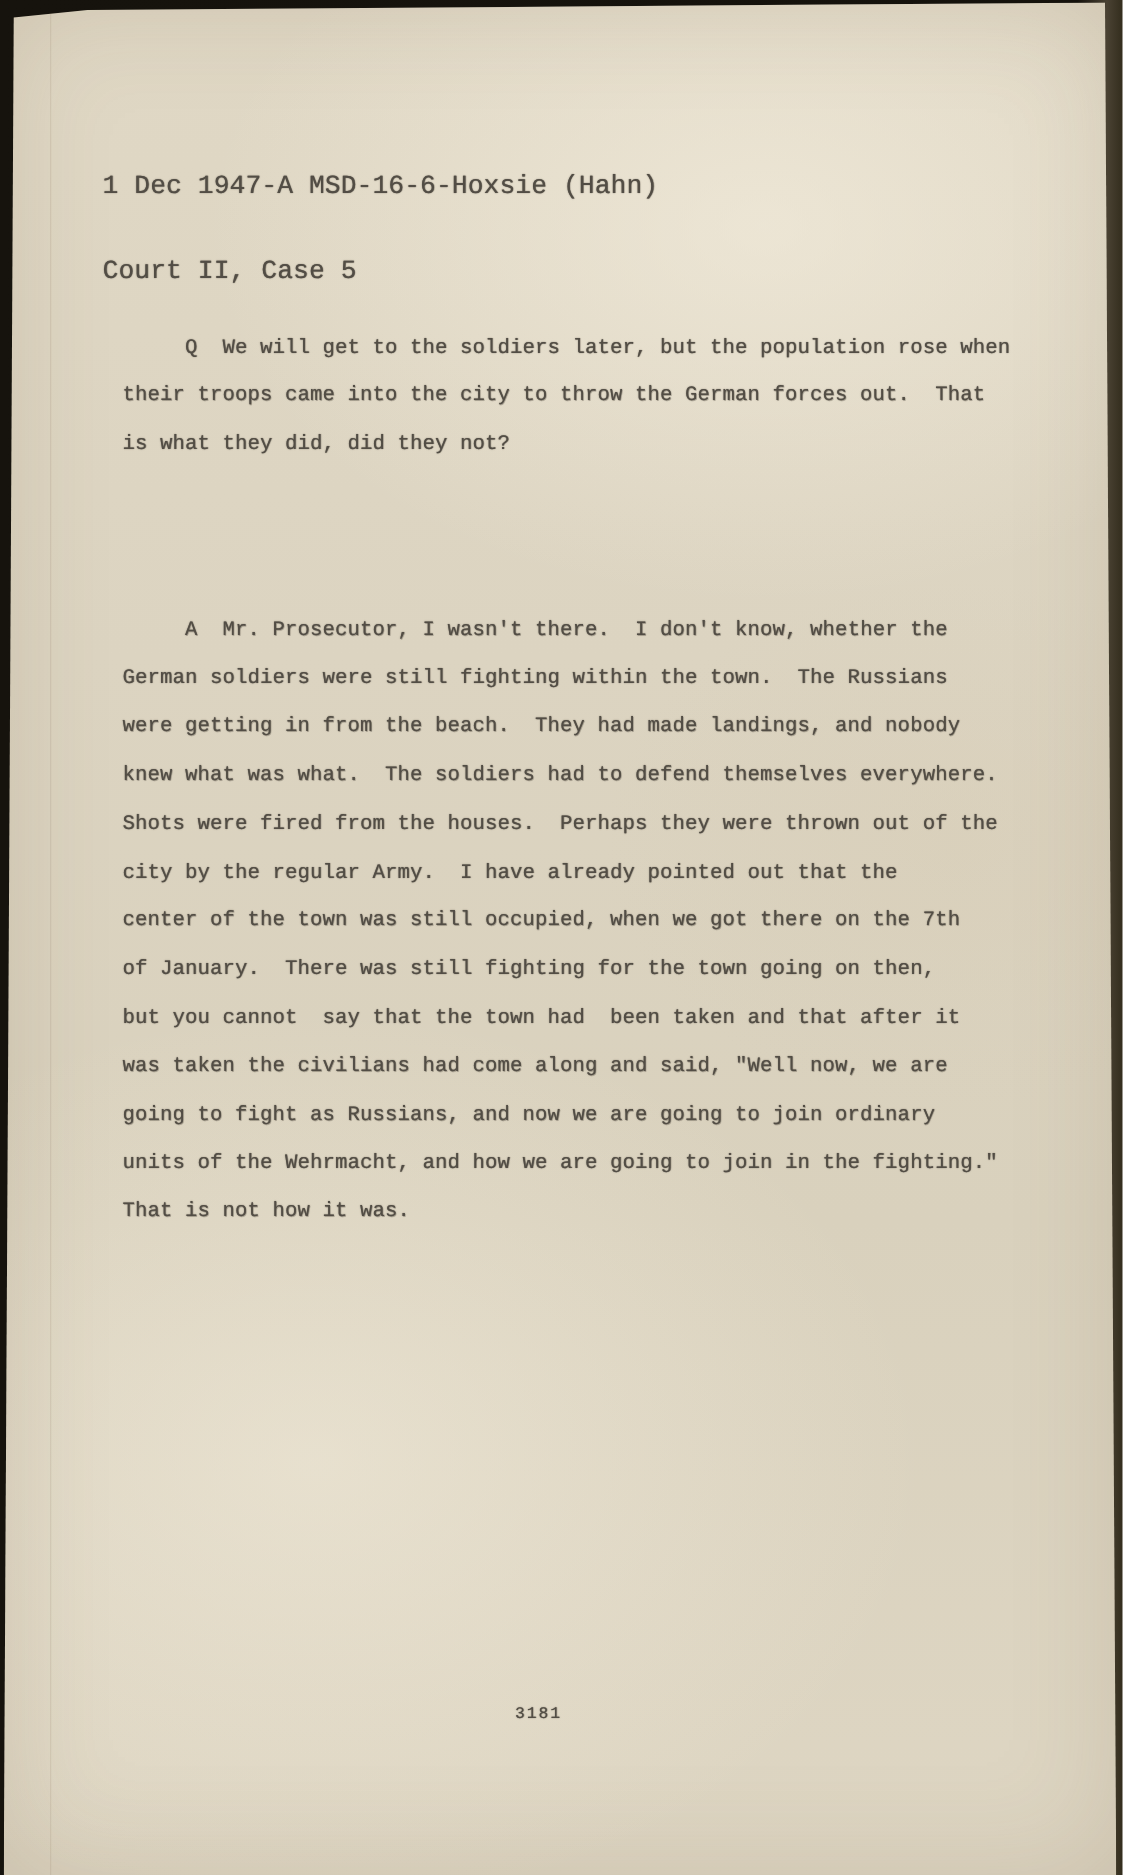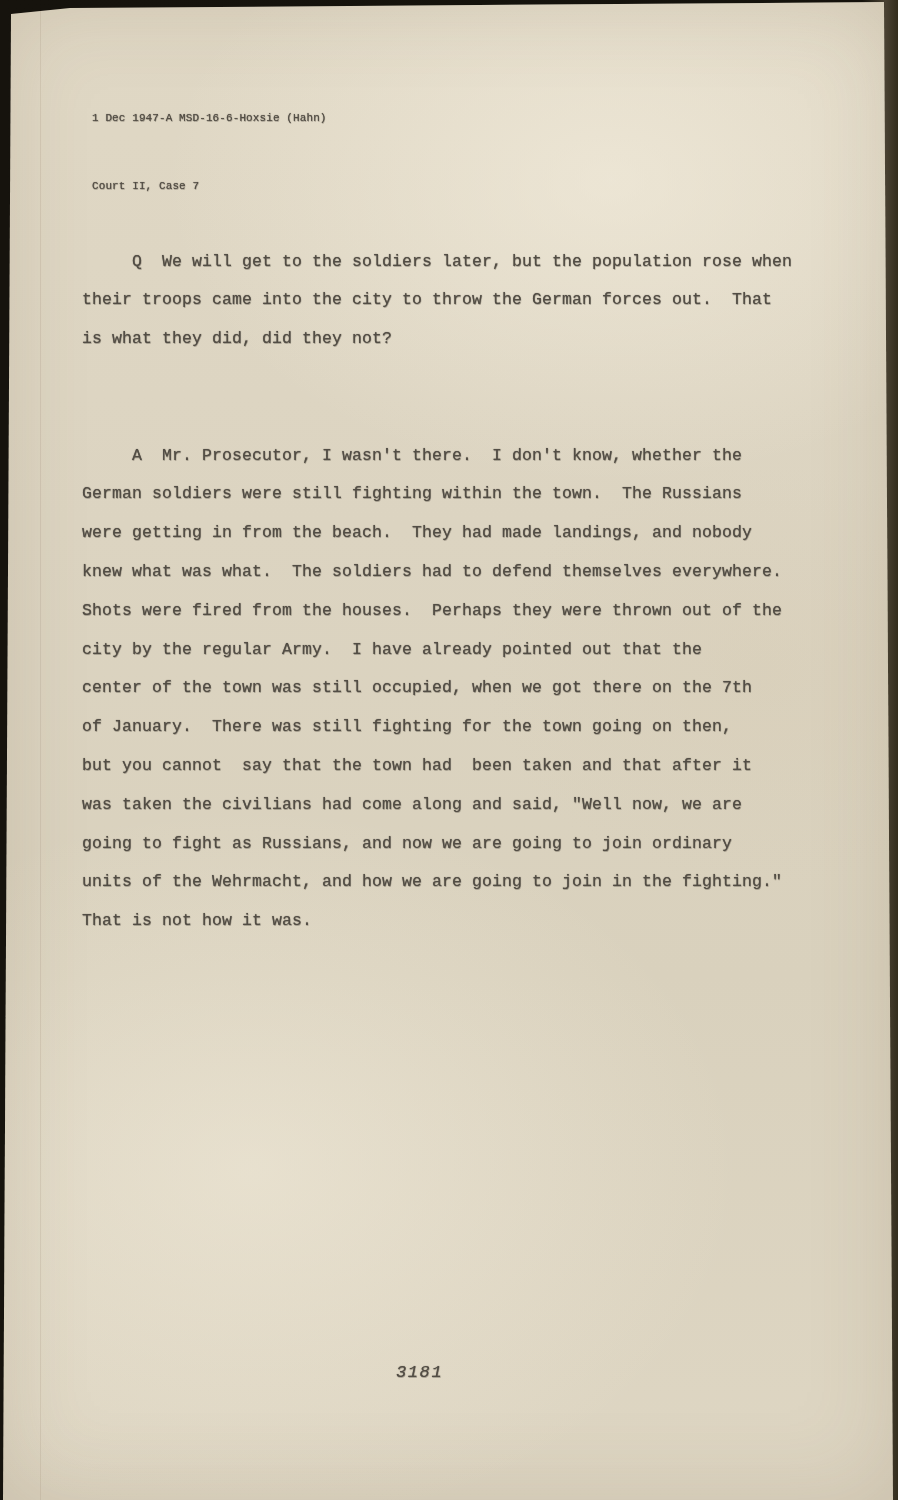--- a/index.html
+++ b/index.html
@@ -41,57 +41,55 @@
   .ink {
     color: #524d45;
     text-shadow: 0 0 1px rgba(80, 74, 64, 0.85), 0.5px 0.5px 0 rgba(80, 74, 64, 0.30);
     filter: blur(0.25px);
     letter-spacing: 0.1px;
   }
 
   .doc-header {
     position: absolute;
     left: 82px;
-    top: 62px;
-    font-size: 11px;
+    top: 94px;
+    font-size: 21px;
     line-height: 22.5px;
     white-space: pre;
-    margin-left: 10px;
   }
 
   .doc-body {
     position: absolute;
     left: 82px;
     top: 165px;
     width: 745px;
     font-size: 16.5px;
     line-height: 38.8px;
     white-space: pre-wrap;
   }
 
-  .para { margin: 0; }
+  .para { margin: 16px; }
 
   .page-number {
     position: absolute;
-    left: 396px;
+    left: 412px;
     top: 1363px;
-    font-size: 17px;
+    font-size: 13px;
     letter-spacing: 1.6px;
-    font-style: italic;
   }
 </style>
 </head>
 <body>
 
 <div class="paper">
   <div class="crease"></div>
 
   <div class="doc-header ink">
     <div>1 Dec 1947-A MSD-16-6-Hoxsie (Hahn)</div>
-    <div>Court II, Case 7</div>
+    <div>Court II, Case 5</div>
   </div>
 
   <div class="doc-body ink">
     <div class="para">     Q  We will get to the soldiers later, but the population rose when
 their troops came into the city to throw the German forces out.  That
 is what they did, did they not?</div>
     <div class="para">     A  Mr. Prosecutor, I wasn't there.  I don't know, whether the
 German soldiers were still fighting within the town.  The Russians
 were getting in from the beach.  They had made landings, and nobody
 knew what was what.  The soldiers had to defend themselves everywhere.

